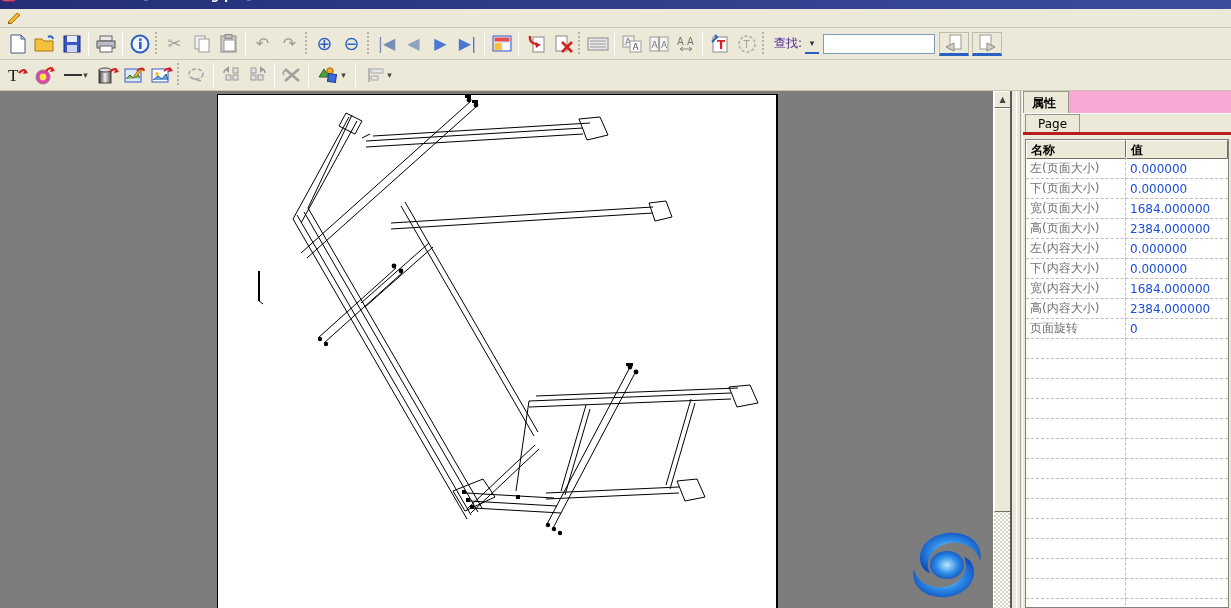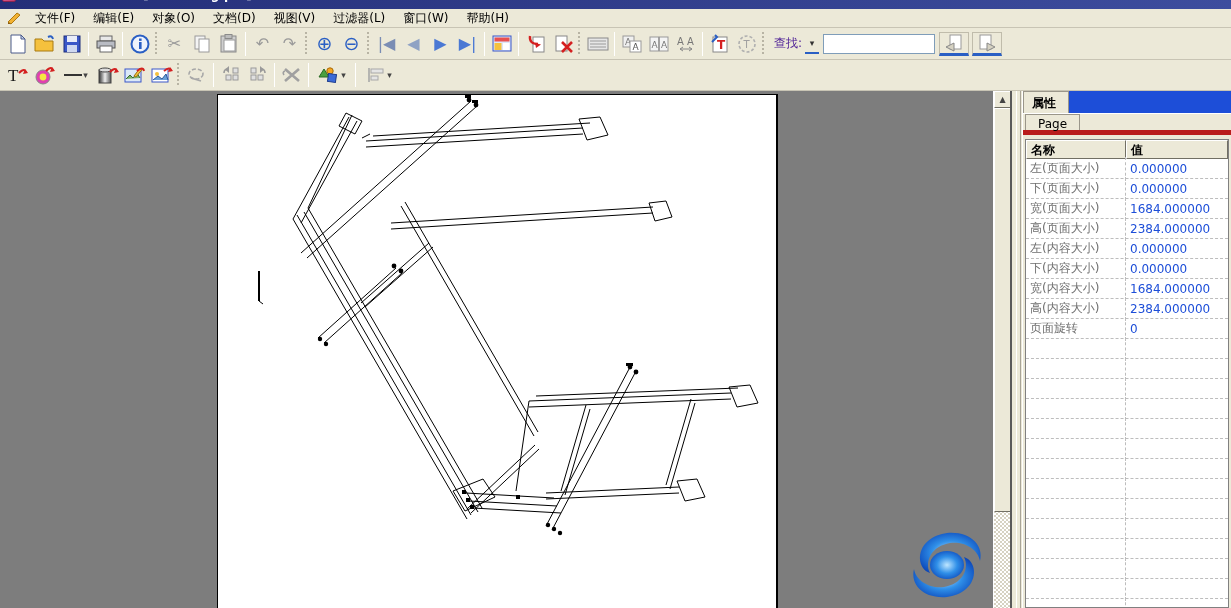--- a/index.html
+++ b/index.html
@@ -63,24 +63,24 @@
     border:1px solid #fff; border-right-color:#716f64; border-bottom-color:#716f64; }
 
   
   .splitter { width:12px; background:#ece9d8; border-left:2px solid #5a5a5a; position:relative; }
   .splitter::after { content:""; position:absolute; top:0; bottom:0; left:4px; width:3px;
     border-left:1px solid #fff; border-right:1px solid #a8a497; }
 
   
   .props { width:209px; background:#ece9d8; display:flex; flex-direction:column;
     border-left:1px solid #fff; }
-  .props-tabstrip { height:23px; background:#1d4ed8; border-bottom:1px solid #fff; display:flex; }
+  .props-tabstrip { height:23px; background:#f9a8d4; border-bottom:1px solid #fff; display:flex; }
   .props-tab { padding:3px 12px 2px 8px; background:#ece9d8; border:1px solid #9a968a;
     border-bottom:none; font-weight:bold; color:#000; }
-  .page-tabstrip { height:21px; display:flex; padding-left:2px; border-bottom:5px solid #b91c1c; }
+  .page-tabstrip { height:21px; display:flex; padding-left:2px; border-bottom:3px solid #b91c1c; }
   .page-tab { padding:2px 12px; background:#ece9d8; border:1px solid #9a968a; border-bottom:none;
     color:#000; }
   .props-table { flex:1; background:#fff; border:1px solid #808080; margin:4px 2px 0 2px;
     overflow:hidden; display:flex; flex-direction:column; }
   .props-head { display:flex; height:19px; background:#ece9d8; }
   .props-head .hcell { border:1px solid; border-color:#fff #716f64 #716f64 #fff; background:#ece9d8;
     padding:1px 4px; font-weight:bold; color:#000; }
   .hcell.name { width:100px; } .hcell.value { flex:1; }
   .prow { display:flex; height:20px; border-bottom:1px dashed #bdbdbd; align-items:center; }
   .prow .pname { width:100px; padding:12px 4px; color:#6f6f6f; border-right:1px dashed #bdbdbd;
@@ -104,37 +104,20 @@
     <span>Foxit PDF Editor - [danxiuang.pdf]</span>
   </div>
 </div>
 
 <div class="menubar">
   <svg class="menu-doc-icon" viewBox="0 0 16 14">
     <path d="M2 11 L11 2 L14 4 L5 13 Z" fill="#f2b233" stroke="#b07a10"></path>
     <path d="M2 11 L5 13 L2 13 Z" fill="#8a5a08"></path>
   </svg>
 
-  <span style="display:flex;">
-    <span class="menu-item">文件(F)</span>
-
-    <span class="menu-item">编辑(E)</span>
-
-    <span class="menu-item">对象(O)</span>
-
-    <span class="menu-item">文档(D)</span>
-
-    <span class="menu-item">视图(V)</span>
-
-    <span class="menu-item">过滤器(L)</span>
-
-    <span class="menu-item">窗口(W)</span>
-
-    <span class="menu-item">帮助(H)</span>
-  </span>
 </div>
 
 <div class="toolbar row1">
   <span class="tbtn">
     <svg class="icon16" width="18" height="20" viewBox="0 0 18 20">
         <path d="M2 1 h10 l4 4 v14 h-14 Z" fill="#fff" stroke="#4a5a8a"></path>
         <path d="M12 1 l4 4 h-4 Z" fill="#c9d4ee" stroke="#4a5a8a"></path>
       </svg>
   </span>
   <span class="tbtn">

